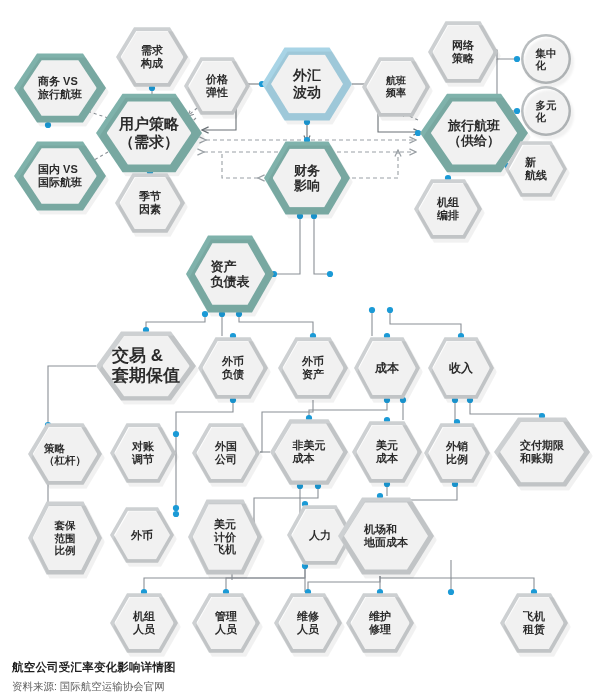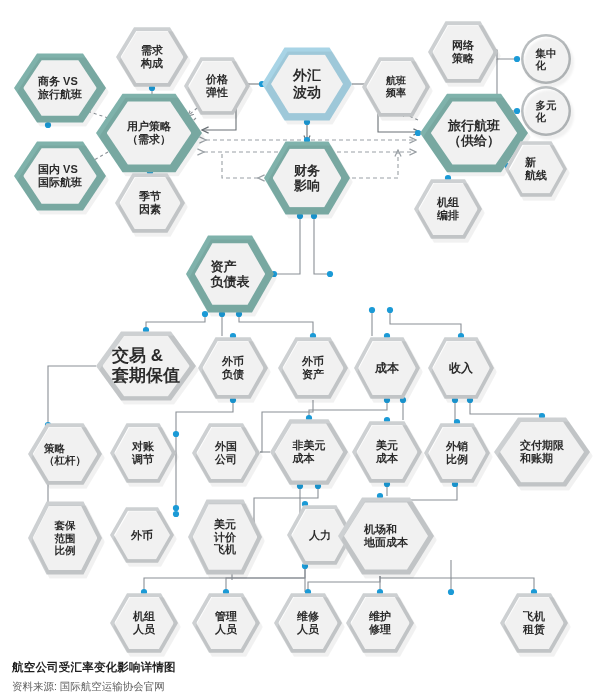--- a/index.html
+++ b/index.html
@@ -244,21 +244,21 @@
       <span class="lbl">集中
 化</span>
     </div>
     <div class="node circle circle" style="left: 521px; top: 86px; width: 50px; height: 50px; font-size: 10.5px;">
       <div class="shadow"></div>
       <div class="hex-outer"></div>
       <div class="hex-inner"></div>
       <span class="lbl">多元
 化</span>
     </div>
-    <div class="node teal" style="left: 96px; top: 92px; width: 106px; height: 82px; font-size: 11px;">
+    <div class="node teal" style="left: 96px; top: 92px; width: 106px; height: 82px; font-size: 15px;">
       <div class="shadow"></div>
       <div class="hex-outer"></div>
       <div class="hex-inner"></div>
       <span class="lbl">用户策略
 （需求）</span>
     </div>
     <div class="node teal" style="left: 420px; top: 92px; width: 108px; height: 82px; font-size: 13px;">
       <div class="shadow"></div>
       <div class="hex-outer"></div>
       <div class="hex-inner"></div>

